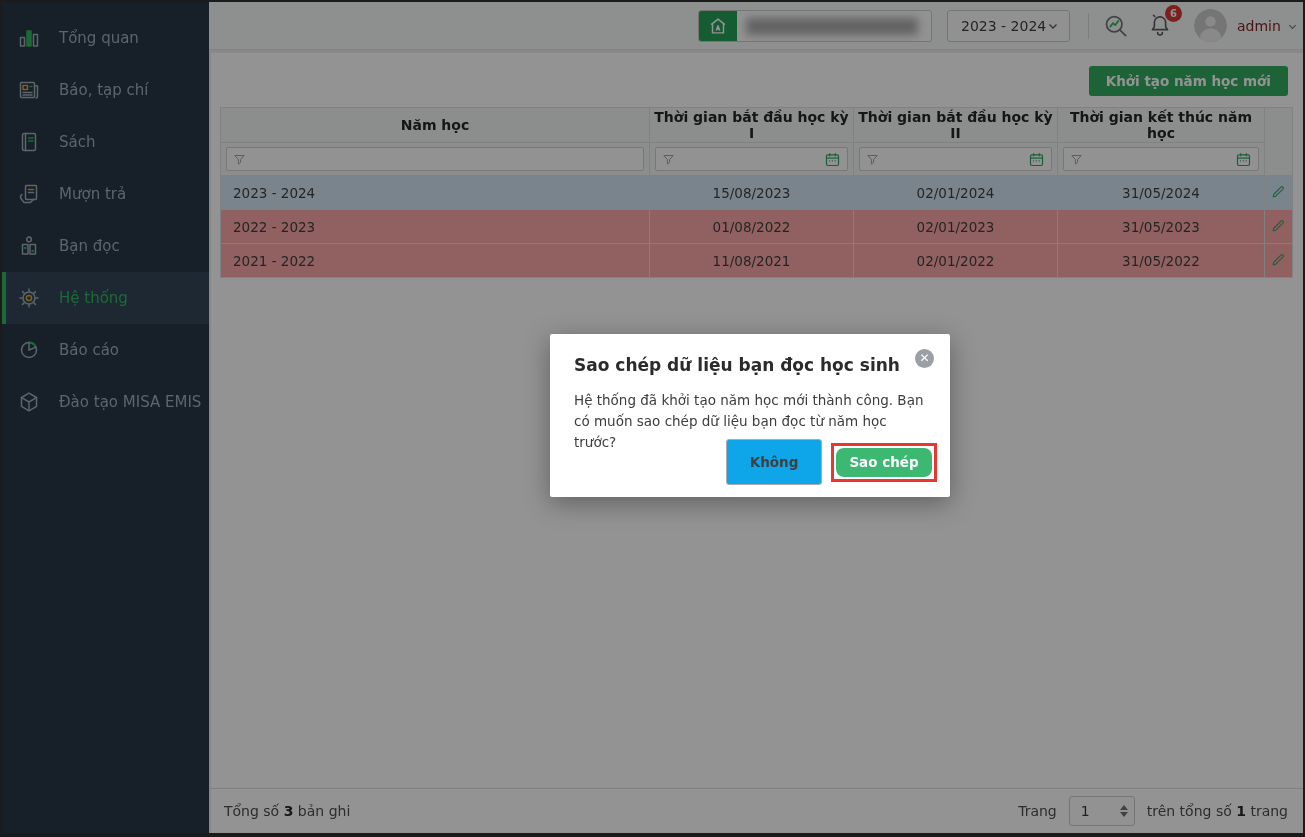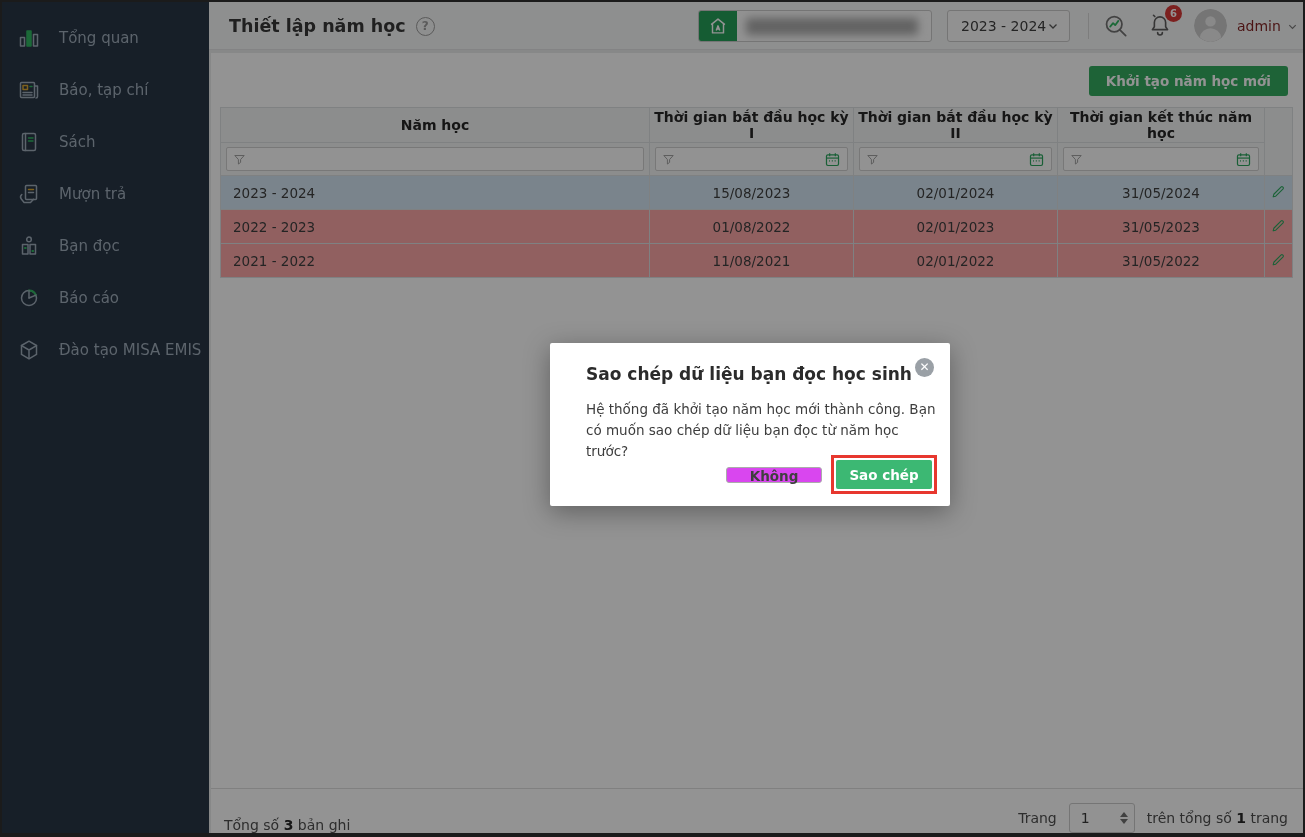--- a/index.html
+++ b/index.html
@@ -95,57 +95,57 @@
     display:flex; align-items:center; padding:0 6px; gap:4px; cursor:text;
   }
   .filter-box .spacer { flex:1; }
   tbody td { height:34px; color:#3a3a3a; background:#fca5a5; }
   td.c-name { padding-left:12px; text-align:left; }
   td.c-date { text-align:center; }
   td.c-edit { text-align:center; cursor:pointer; }
   tr.selected td { background:#d3e5f2; }
   .tbl-footer {
     position:absolute; left:0; right:0; bottom:0; height:45px; border-top:1px solid #dddddd;
-    display:flex; align-items:flex-end; justify-content:space-between; padding:0 15px 0 13px;
+    display:flex; align-items:center; justify-content:space-between; padding:0 15px 0 13px;
     font-size:14px; color:#4a4a4a; background:#fff;
   }
   .tbl-footer b { color:#222; }
   .pager { display:flex; align-items:center; gap:12px; }
   .page-box {
     width:66px; height:30px; border:1px solid #c9c9c9; border-radius:3px; background:#fdfdfd;
     display:flex; align-items:center; padding:0 6px 0 11px;
   }
   .page-box .val { flex:1; font-size:14px; color:#333; }
   .spin { display:flex; flex-direction:column; gap:2px; cursor:pointer; }
   .spin i { border-left:4.5px solid transparent; border-right:4.5px solid transparent; display:block; }
   .spin .up { border-bottom:5px solid #6d6d6d; }
   .spin .dn { border-top:5px solid #6d6d6d; }
   
   .overlay { position:absolute; inset:0; background:rgba(10,10,10,0.44); z-index:40; }
   .modal {
-    position:absolute; left:548px; top:341px; width:400px; height:163px;
+    position:absolute; left:548px; top:332px; width:400px; height:163px;
     background:#fff; border-radius:2px; z-index:50;
     box-shadow:0 6px 26px rgba(0,0,0,0.35);
-    padding:21px 36px;
+    padding:21px 24px;
   }
   .modal-title { font-size:17px; font-weight:bold; color:#2b2b2b; }
   .modal-close {
     position:absolute; top:15px; right:16px; width:19px; height:19px; border-radius:50%;
     background:#9aa0a6; color:#fff; font-size:12px; line-height:19px; text-align:center;
     cursor:pointer; font-weight:bold;
   }
   .modal-body { margin-top:15px; font-size:13.5px; line-height:1.55; color:#3d3d3d; width:356px; }
   .modal-actions { position:absolute; right:13px; bottom:12px; display:flex; align-items:center; gap:9px; }
   .btn-no {
-    width:96px; height:16px; background:#d946ef; border:1px solid #ababab; border-radius:3px;
+    width:96px; height:46px; background:#0ea5e9; border:1px solid #ababab; border-radius:3px;
     color:#3f3f3f; font-size:13.5px; font-weight:600; cursor:pointer; font-family:inherit;
   }
   .red-highlight { border:3px solid #e7372e; padding:2px; display:inline-flex; }
   .btn-copy {
-    width:96px; height:29px; background:#3cb873; border:none; border-radius:2px;
+    width:96px; height:29px; background:#3cb873; border:none; border-radius:8px;
     color:#fff; font-size:13.5px; font-weight:bold; cursor:pointer; font-family:inherit;
   }
 </style>
 </head>
 <body>
 
 <div class="screen">
 
   <aside class="sidebar">
     <nav class="menu">
@@ -199,20 +199,37 @@
           <svg class="ic" width="24" height="24" viewBox="0 0 24 24">
             <circle cx="12" cy="5.4" r="2.3"></circle>
             <path d="M5.5 10.5H11v9.5H5.5z"></path>
             <path d="M13 10.5h5.5v9.5H13z"></path>
             <rect x="7.2" y="13" width="2.3" height="2" fill="#2bb55e" stroke="none"></rect>
             <rect x="14.6" y="16" width="2.3" height="2" fill="#2bb55e" stroke="none"></rect>
           </svg>
         </span>
         <span>Bạn đọc</span>
       </div>
+      <div class="menu-item active">
+        <span class="mi-icon">
+          <svg class="ic" width="24" height="24" viewBox="0 0 24 24" stroke="#b6c0ca">
+            <circle cx="12" cy="12" r="6"></circle>
+            <circle cx="12" cy="12" r="2.6" stroke="#d9a62e"></circle>
+            <line x1="12" y1="3" x2="12" y2="5.2"></line>
+              <line x1="12" y1="18.8" x2="12" y2="21"></line>
+            <line x1="3" y1="12" x2="5.2" y2="12"></line>
+              <line x1="18.8" y1="12" x2="21" y2="12"></line>
+            <line x1="5.6" y1="5.6" x2="7.2" y2="7.2"></line>
+              <line x1="16.8" y1="16.8" x2="18.4" y2="18.4"></line>
+            <line x1="5.6" y1="18.4" x2="7.2" y2="16.8"></line>
+              <line x1="16.8" y1="7.2" x2="18.4" y2="5.6"></line>
+          </svg>
+        </span>
+        <span>Hệ thống</span>
+      </div>
       <div class="menu-item">
         <span class="mi-icon">
           <svg class="ic" width="24" height="24" viewBox="0 0 24 24">
             <circle cx="12" cy="12" r="7.5"></circle>
             <path d="M12 4.5a7.5 7.5 0 0 1 6.9 4.6" stroke="#2bb55e" stroke-width="2"></path>
             <path d="M12 12V4.5"></path>
               <path d="M12 12l6.9-2.9"></path>
           </svg>
         </span>
         <span>Báo cáo</span>
@@ -224,24 +241,20 @@
             <path d="M12 12l7.5-4.4M12 12L4.5 7.6M12 12v8.6"></path>
           </svg>
         </span>
         <span>Đào tạo MISA EMIS</span>
       </div>
     </nav>
   </aside>
 
   <div class="main">
     <div class="topbar">
-      <div class="page-title-wrap">
-        <span class="page-title">Thiết lập năm học</span>
-        <span class="help-circ">?</span>
-      </div>
 
       <div class="school-select">
         <span class="school-ic-box">
           <svg width="22" height="22" viewBox="0 0 24 24" fill="none" stroke="#fff" stroke-width="1.6" stroke-linejoin="round">
             <path d="M4.5 10.5L12 4.5l7.5 6"></path>
             <path d="M6 9.5V19.5h12V9.5"></path>
             <path d="M10.1 17l1.9-5.2 1.9 5.2M10.9 15.3h2.2"></path>
           </svg>
         </span>
         <span class="school-blur"></span>

